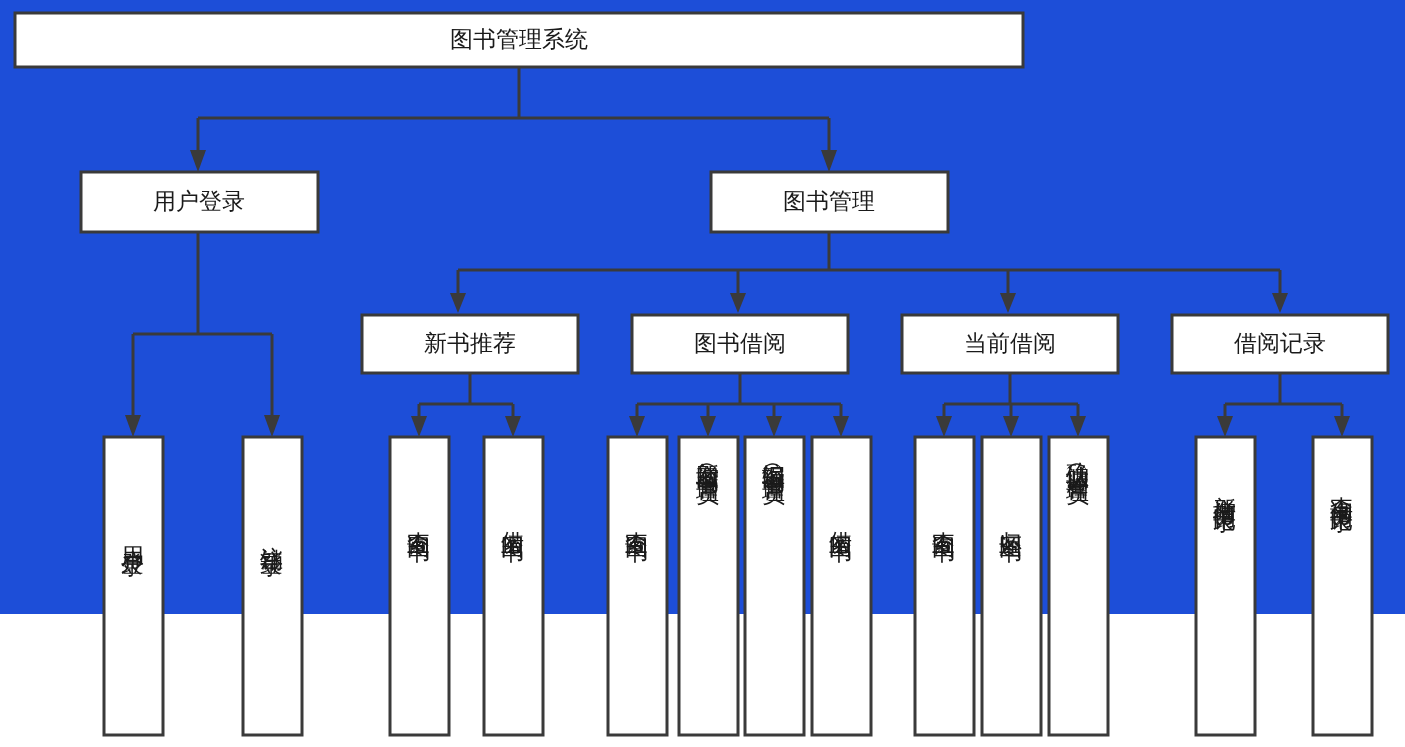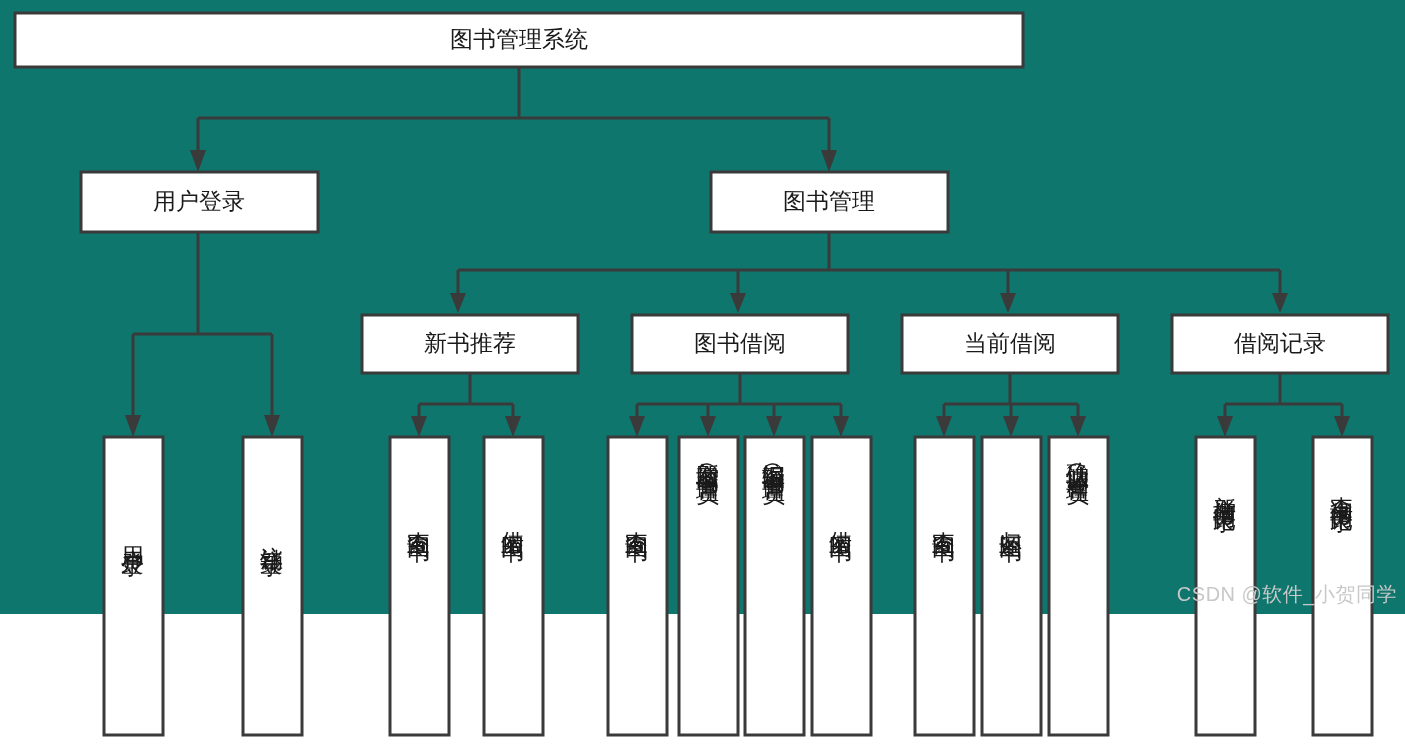--- a/index.html
+++ b/index.html
@@ -10,21 +10,21 @@
   body {
     width: 1405px;
     height: 747px;
     font-family: "Liberation Sans", "DejaVu Sans", sans-serif;
     overflow: hidden;
   }
   #diagram-root {
     position: relative;
     width: 1405px;
     height: 614px;
-    background: #0f766e;
+    background: #1d4ed8;
   }
   svg.canvas {
     position: absolute;
     top: 0;
     left: 0;
     width: 1405px;
     height: 747px;
   }
   .node-box {
     fill: #ffffff;
@@ -244,15 +244,14 @@
       <text class="node-label-v" x="1225" y="478" text-anchor="start">新增借阅记录</text>
     </g>
 
     <g>
       <rect class="node-box" x="1313" y="437" width="59" height="298"></rect>
       <text class="node-label-v" x="1342" y="478" text-anchor="start">查询借阅记录</text>
     </g>
 
   </svg>
 
-  <div class="watermark-text">CSDN @软件_小贺同学</div>
 
 </div>
 
 </body></html>

